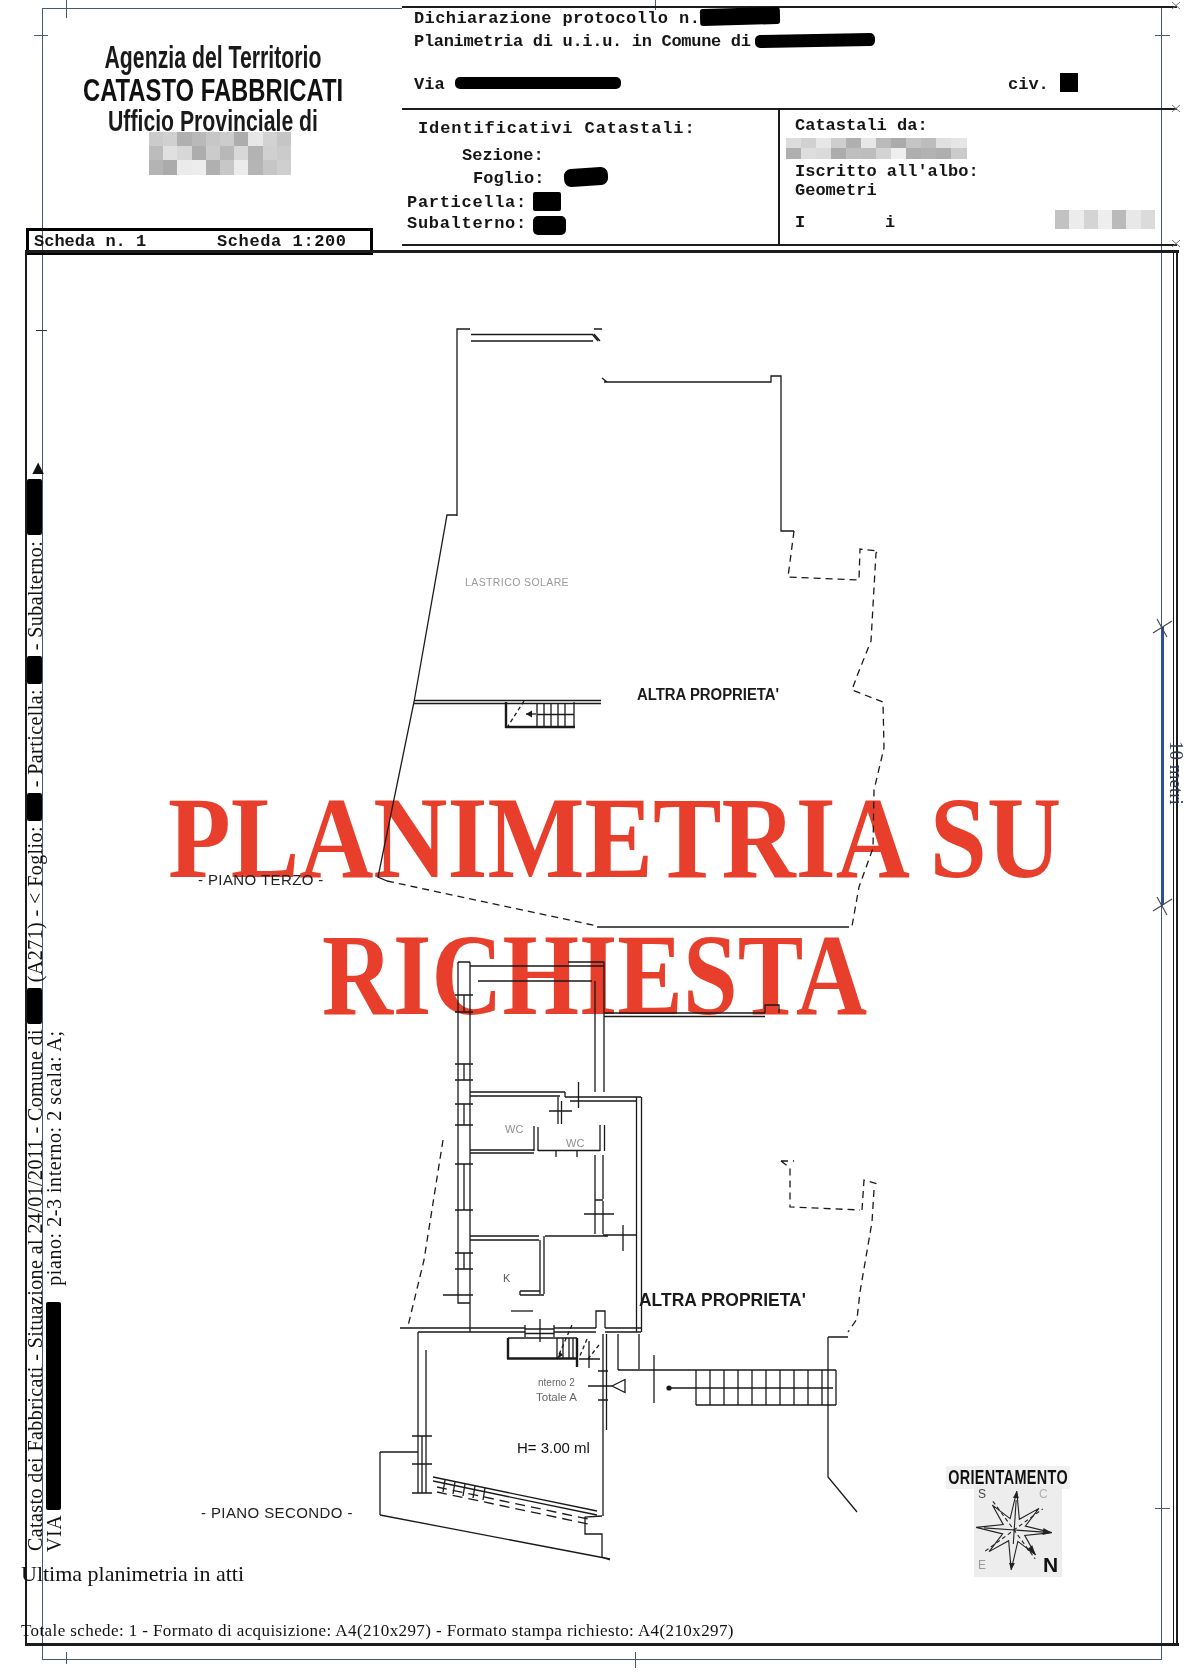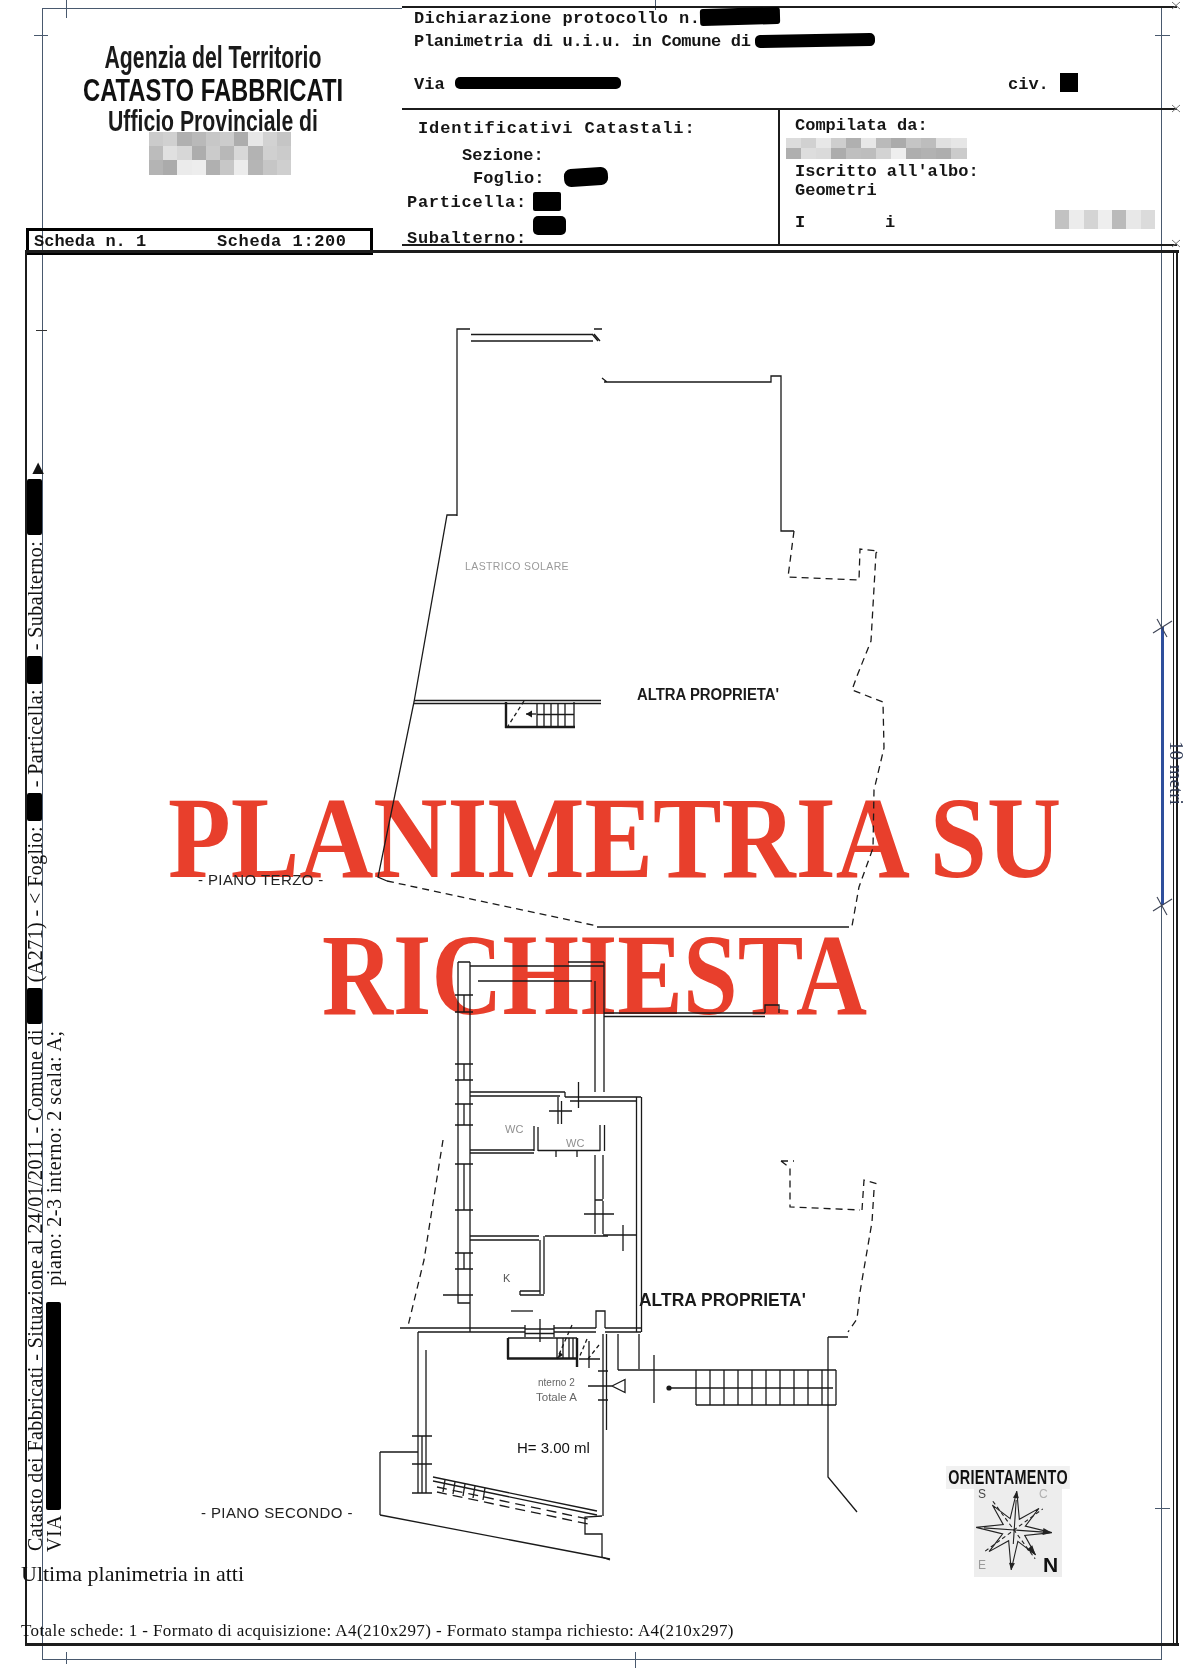--- a/index.html
+++ b/index.html
@@ -88,26 +88,26 @@
 <div class="redact" style="left:1060px;top:73px;width:18px;height:19px;"></div>
 
 <div class="line" style="left:402px;top:108px;width:775px;height:2px;"></div>
 
 <div class="mono" style="left:418px;top:119px;letter-spacing:0.9px;">Identificativi Catastali:</div>
 <div class="mono" style="left:462px;top:146px;">Sezione:</div>
 <div class="mono" style="left:473px;top:169px;">Foglio:</div>
 <div class="redact" style="left:564px;top:168px;width:44px;height:18px;border-radius:7px;transform:rotate(-4deg);"></div>
 <div class="mono" style="left:407px;top:193px;letter-spacing:0.7px;">Particella:</div>
 <div class="redact" style="left:533px;top:192px;width:28px;height:19px;border-radius:2px;"></div>
-<div class="mono" style="left:407px;top:229px;letter-spacing:0.7px;">Subalterno:</div>
+<div class="mono" style="left:407px;top:214px;letter-spacing:0.7px;">Subalterno:</div>
 <div class="redact" style="left:533px;top:216px;width:33px;height:19px;border-radius:5px;"></div>
 
 <div class="line" style="left:778px;top:108px;width:2px;height:138px;"></div>
 
-<div class="mono" style="left:795px;top:116px;">Compilata da:</div>
+<div class="mono" style="left:795px;top:116px;">Catastali da:</div>
 <div class="abs" id="mosaic2" style="left:786px;top:138px;width:180px;height:20px;">
       <div style="position: absolute; left: 0px; top: 0px; width: 15.5px; height: 10.5px; background: rgb(220, 220, 220);"></div>
       <div style="position: absolute; left: 15px; top: 0px; width: 15.5px; height: 10.5px; background: rgb(209, 209, 209);"></div>
       <div style="position: absolute; left: 30px; top: 0px; width: 15.5px; height: 10.5px; background: rgb(231, 231, 231);"></div>
       <div style="position: absolute; left: 45px; top: 0px; width: 15.5px; height: 10.5px; background: rgb(206, 206, 206);"></div>
       <div style="position: absolute; left: 60px; top: 0px; width: 15.5px; height: 10.5px; background: rgb(176, 176, 176);"></div>
       <div style="position: absolute; left: 75px; top: 0px; width: 15.5px; height: 10.5px; background: rgb(231, 231, 231);"></div>
       <div style="position: absolute; left: 90px; top: 0px; width: 15.5px; height: 10.5px; background: rgb(186, 186, 186);"></div>
       <div style="position: absolute; left: 105px; top: 0px; width: 15.5px; height: 10.5px; background: rgb(171, 171, 171);"></div>
       <div style="position: absolute; left: 120px; top: 0px; width: 15.5px; height: 10.5px; background: rgb(197, 197, 197);"></div>
@@ -277,21 +277,21 @@
 <circle cx="669" cy="1388" r="2.6" fill="#1a1a1a" stroke="none"></circle>
 
 <path d="M654,1355 L654,1403"></path>
 
 <path stroke-dasharray="7,5" d="M781,1161 L794,1161 M781,1161 L790,1168 L790,1207 L860,1210 M862,1210 L864,1180 L878,1184 M874,1190 L872,1222 L860,1292 L857,1319 L848,1332"></path>
 
 <path d="M828,1337 L848,1337 M828,1337 L828,1477 L857,1512"></path>
 </g>
 </svg>
 
-<div class="abs" style="left:465px;top:560px;font-size:10.5px;color:#9a9a9a;letter-spacing:0.4px;">LASTRICO SOLARE</div>
+<div class="abs" style="left:465px;top:576px;font-size:10.5px;color:#9a9a9a;letter-spacing:0.4px;">LASTRICO SOLARE</div>
 
 <div class="abs" style="left:637px;top:686px;font-size:16px;color:#1a1a1a;font-weight:bold;letter-spacing:0px;transform:scaleX(0.93);transform-origin:0 0;">ALTRA PROPRIETA'</div>
 
 <div class="abs" style="left:198px;top:871px;font-size:15px;color:#222;letter-spacing:0.4px;">- PIANO TERZO -</div>
 
 <div class="abs" style="left:639px;top:1290px;font-size:18px;color:#1a1a1a;font-weight:bold;letter-spacing:0px;transform:scaleX(0.97);transform-origin:0 0;">ALTRA PROPRIETA'</div>
 
 <div class="abs" style="left:201px;top:1504px;font-size:15px;color:#222;letter-spacing:0.4px;">- PIANO SECONDO -</div>
 
 <div class="abs" style="left:473px;top:1439px;font-size:15px;color:#111;margin-left:44px;">H= 3.00 ml</div>

